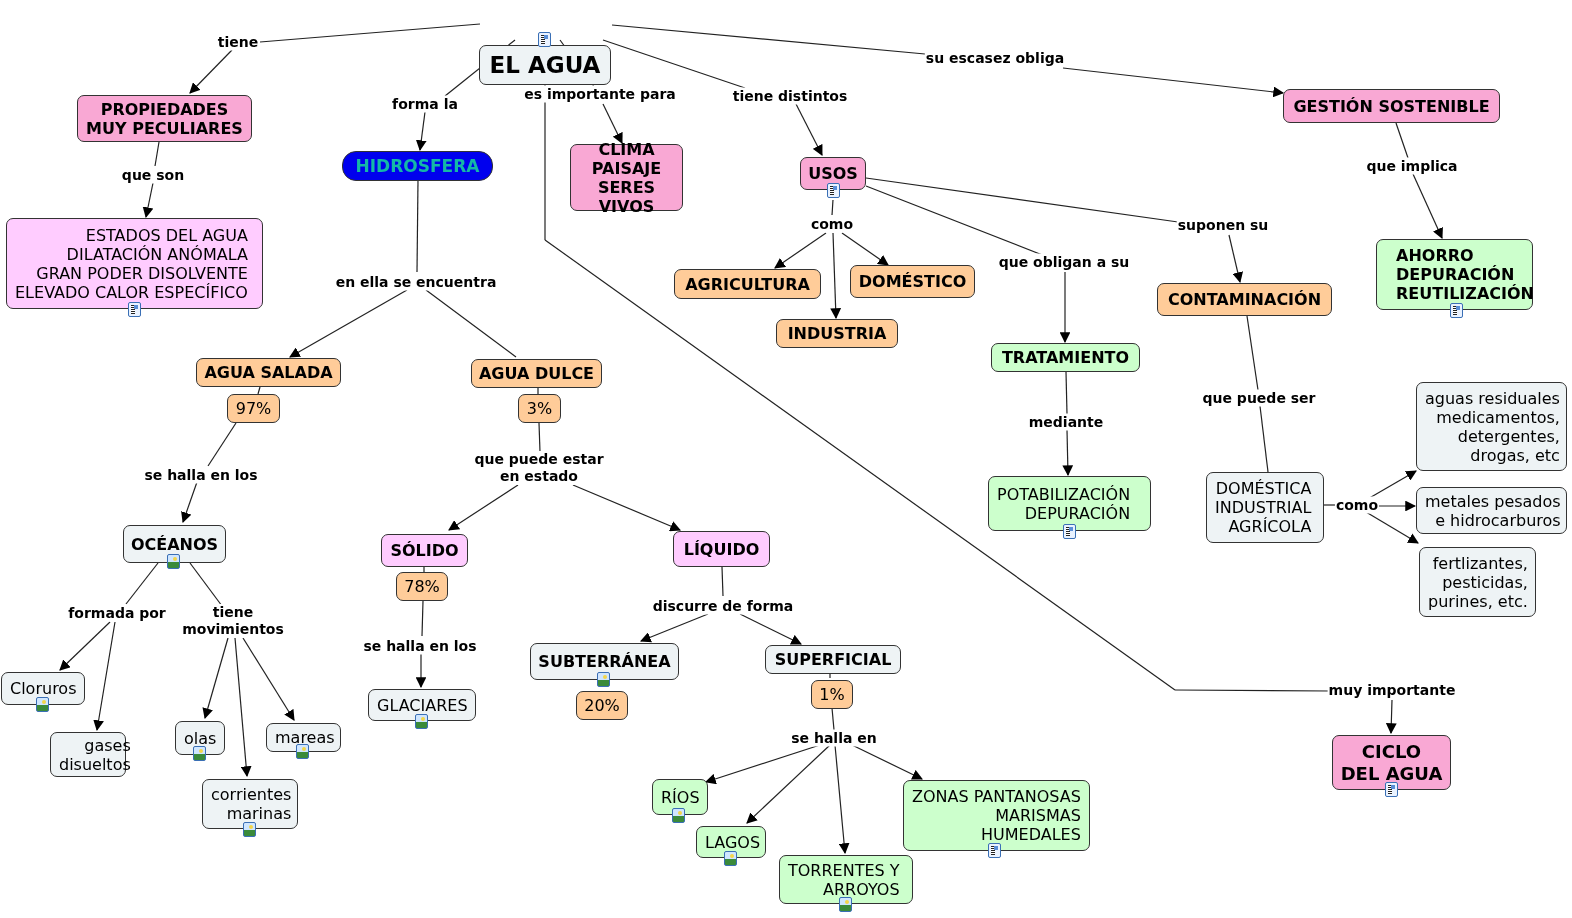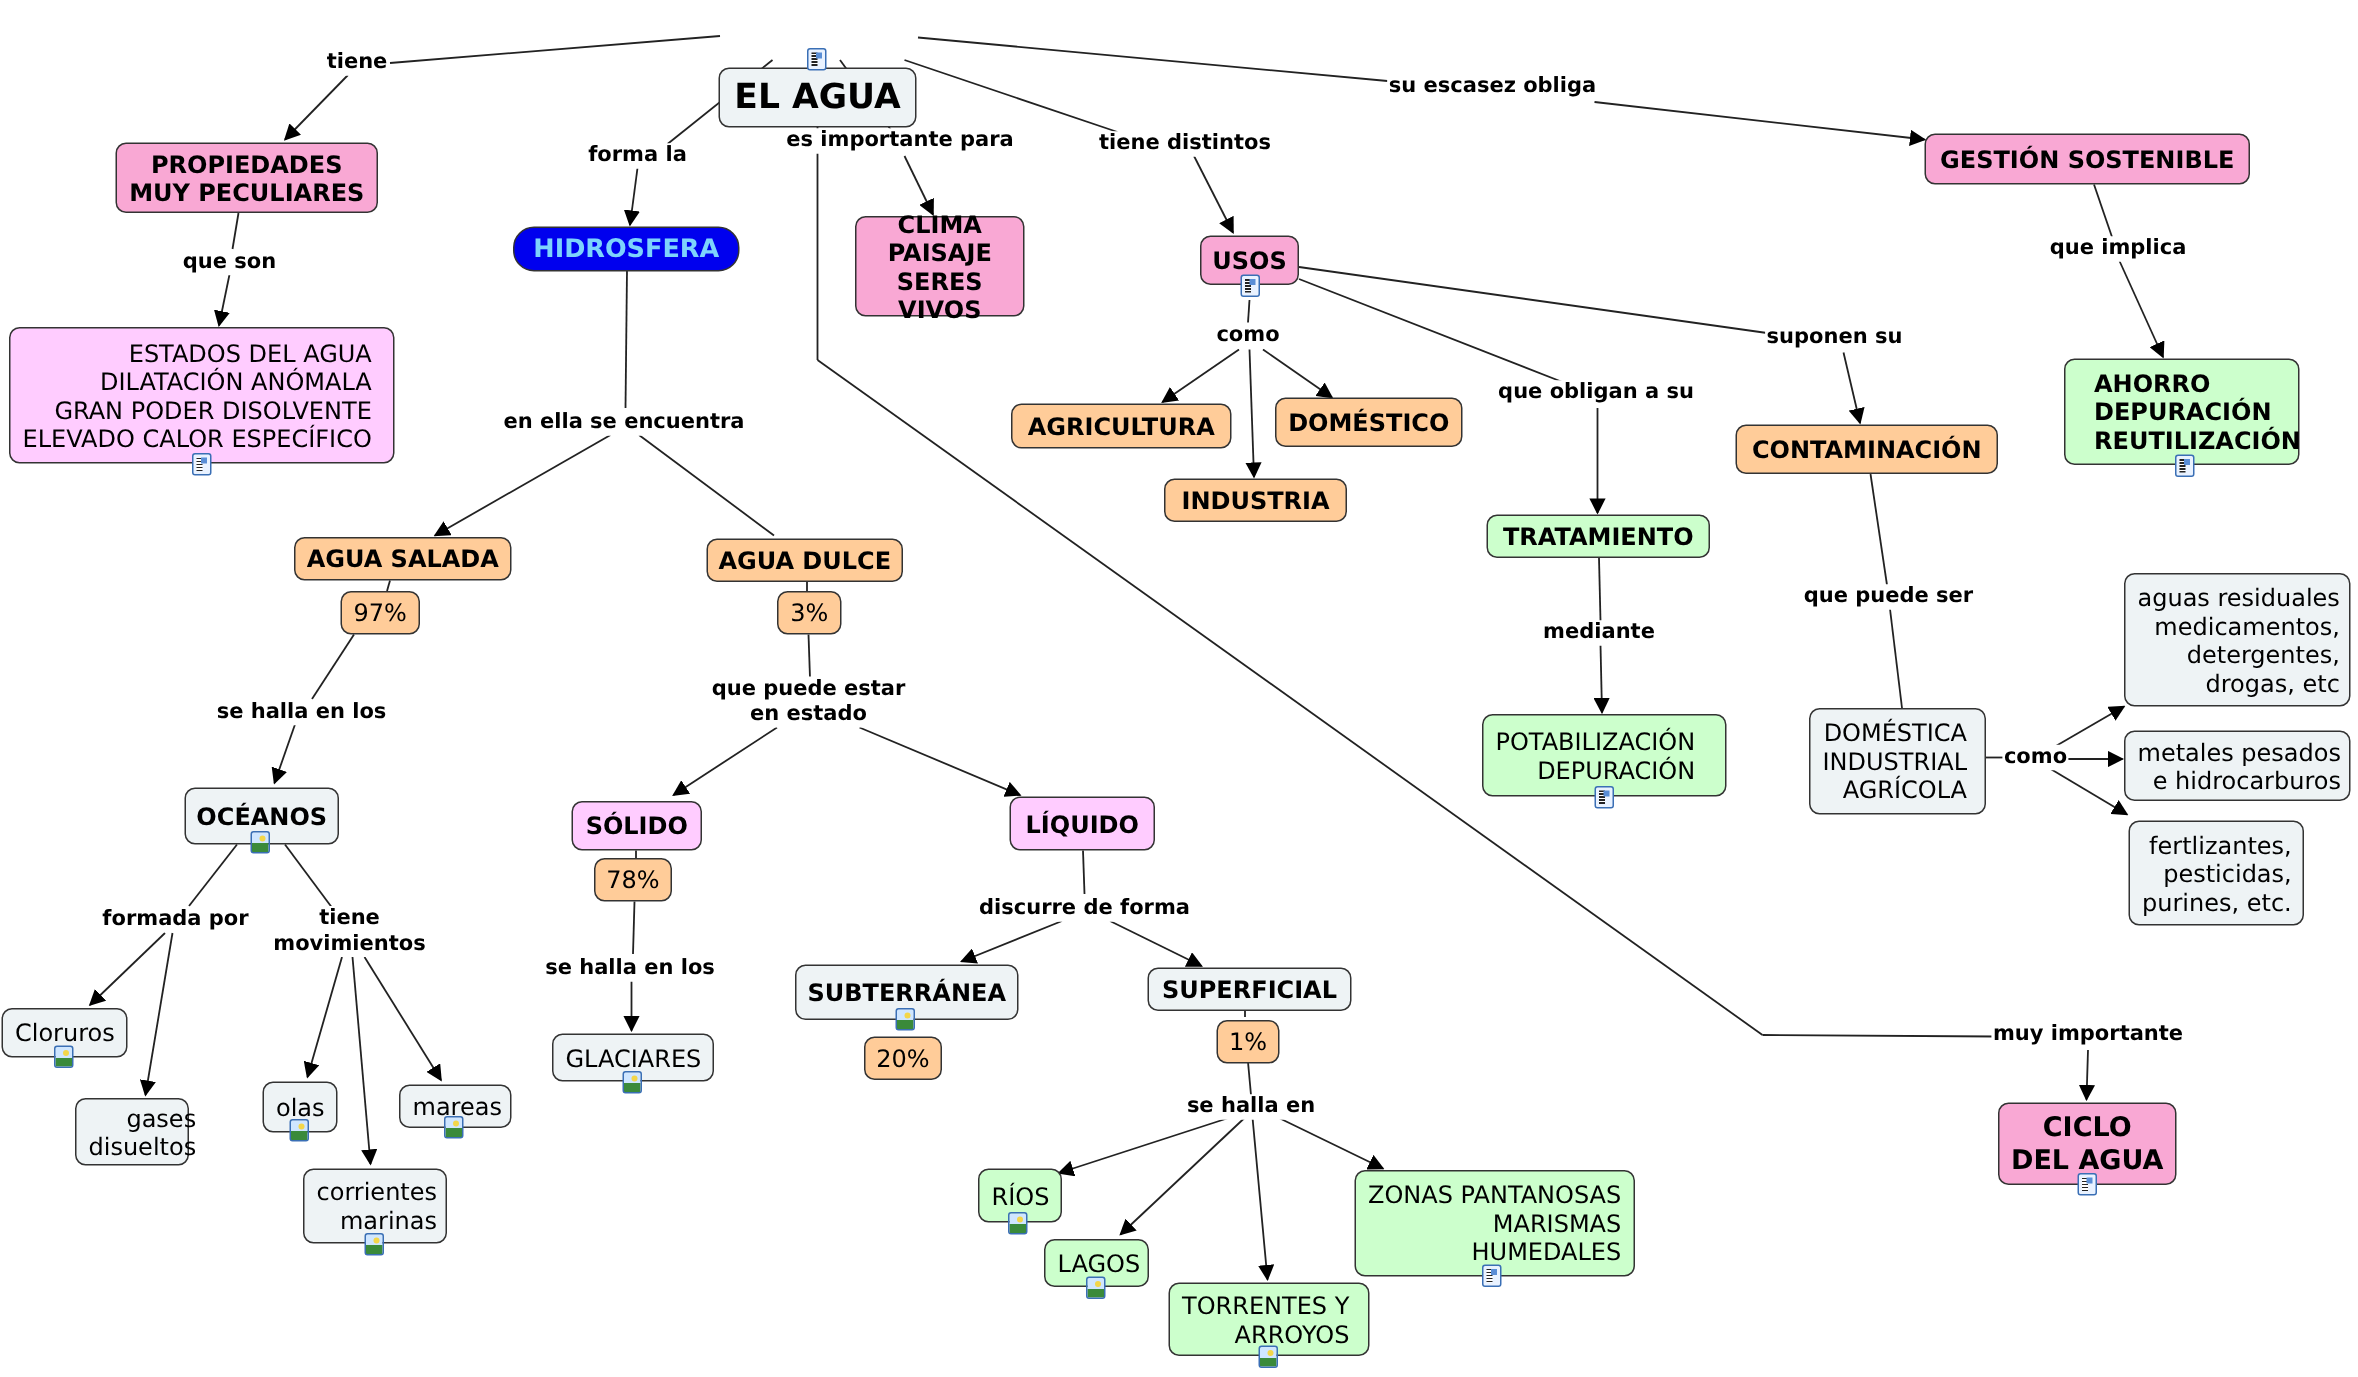--- a/index.html
+++ b/index.html
@@ -9,21 +9,21 @@
   .node { position:absolute; box-sizing:border-box; border:1px solid #333;
           border-radius:7px; display:flex; align-items:center; justify-content:center;
           white-space:pre-line; line-height:19px; cursor:pointer; }
   .bold { font-weight:bold; font-size:16px; text-align:center; }
   .plain { font-size:16px; text-align:right; justify-content:flex-start; padding-left:8px; }
   .yellow { background:#f9a8d4; }
   .pink { background:#ffccff; }
   .orange { background:#ffcc99; }
   .green { background:#ccffcc; }
   .grey { background:#eef3f5; }
-  .blue { background:#0000ee; color:#7dd3fc; font-size:17px;border-radius:14px; }
+  .blue { background:#0000ee; color:#14b8a6; font-size:17px;border-radius:14px; }
   .big { font-size:23px; }
   .big2 { font-size:18px; line-height:22px; }
   .lbl { position:absolute; font-weight:bold; font-size:14px; background:#fff;
          white-space:pre-line; text-align:center; line-height:17px; transform:translate(-50%,-50%); padding:0 1px; }
   .ico { position:absolute; width:13px; height:15px; box-sizing:border-box;
          border:1px solid #3a6fb5; border-radius:2px; background:#e9f2ff; }
   .ico.doc::before { content:""; position:absolute; left:2px; top:2px; width:4px; height:9px;
          background:repeating-linear-gradient(#222 0 1px, #fff 1px 2px); }
   .ico.doc::after { content:""; position:absolute; right:2px; top:2px; width:4px; height:4px; background:#5a8ed6; }
   .ico.img { background:linear-gradient(#cfe6ff 55%, #3a8a3a 55%); }

